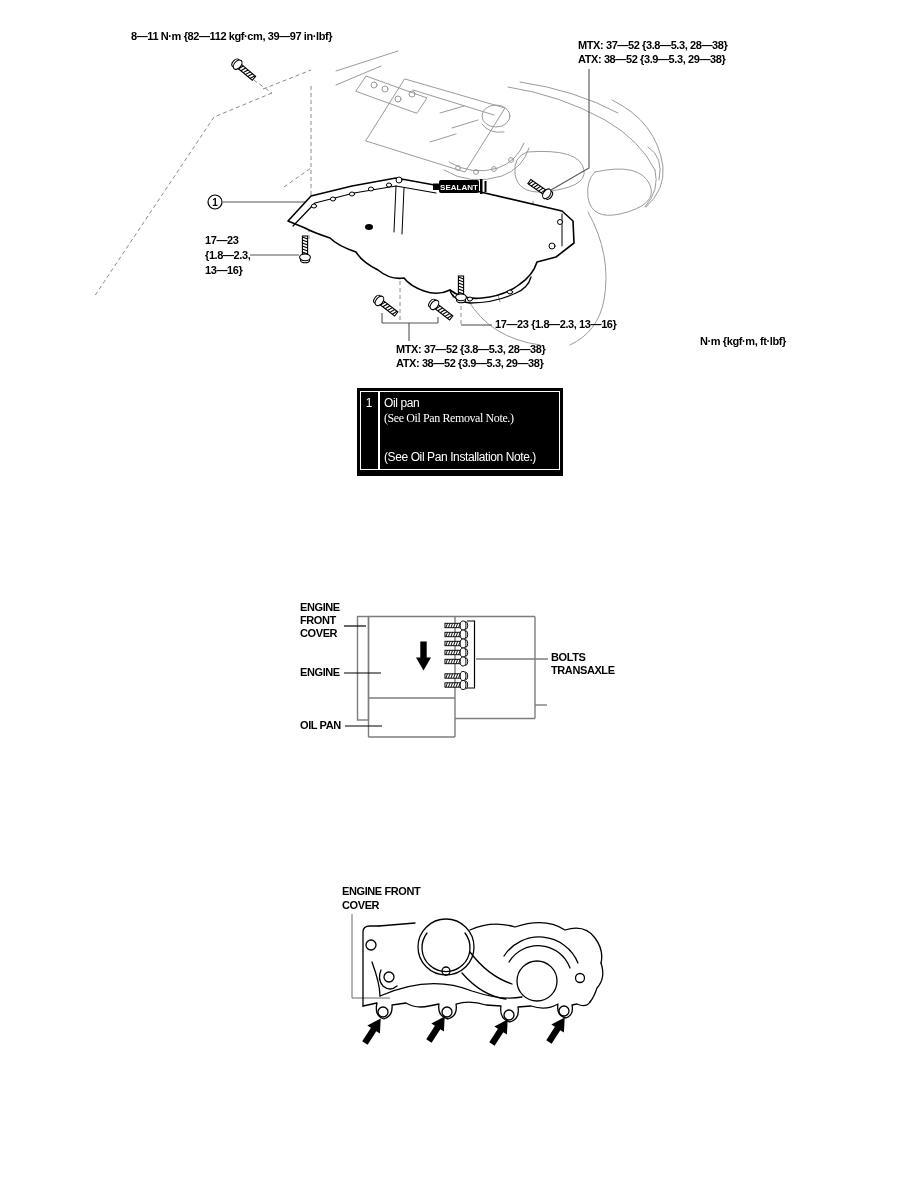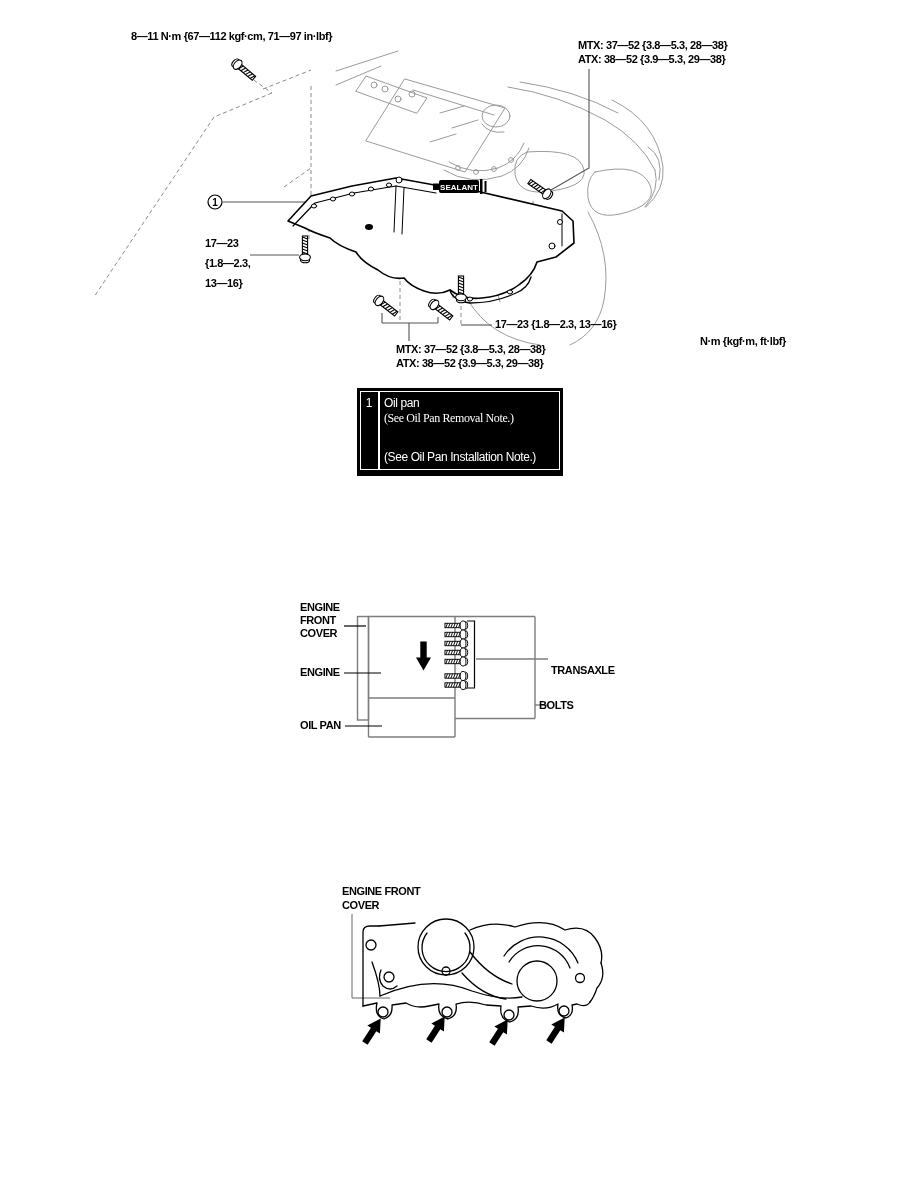--- a/index.html
+++ b/index.html
@@ -193,24 +193,24 @@
         <circle cx="564" cy="1011" r="5"></circle>
   </g>
   <g fill="#000">
     <use href="#arrowup" transform="translate(372,1032) rotate(33)"></use>
     <use href="#arrowup" transform="translate(436,1030) rotate(33)"></use>
     <use href="#arrowup" transform="translate(499,1033) rotate(33)"></use>
     <use href="#arrowup" transform="translate(556,1031) rotate(33)"></use>
   </g>
 </svg>
 
-<div class="ann" style="left:131px;top:30px;">8—11 N·m {67—112 kgf·cm, 71—97 in·lbf}</div>
+<div class="ann" style="left:131px;top:30px;">8—11 N·m {82—112 kgf·cm, 39—97 in·lbf}</div>
 <div class="ann" style="left:578px;top:39px;">MTX: 37—52 {3.8—5.3, 28—38}</div>
 <div class="ann" style="left:578px;top:53px;">ATX: 38—52 {3.9—5.3, 29—38}</div>
-<div class="ann" style="left:205px;top:233px;line-height:20px;">17—23
+<div class="ann" style="left:205px;top:233px;line-height:15px;">17—23
 {1.8—2.3,
 13—16}</div>
 <div class="ann" style="left:495px;top:318px;">17—23 {1.8—2.3, 13—16}</div>
 <div class="ann" style="left:396px;top:343px;">MTX: 37—52 {3.8—5.3, 28—38}</div>
 <div class="ann" style="left:396px;top:357px;">ATX: 38—52 {3.9—5.3, 29—38}</div>
 <div class="ann" style="left:700px;top:335px;">N·m {kgf·m, ft·lbf}</div>
 
 <div class="legend">
   <div class="frame"></div>
   <div class="vline"></div>
@@ -218,19 +218,19 @@
   <div class="line l1">Oil pan</div>
   <div class="line l2">(See Oil Pan Removal Note.)</div>
   <div class="line l3">(See Oil Pan Installation Note.)</div>
 </div>
 
 <div class="ann" style="left:300px;top:601px;">ENGINE
 FRONT
 COVER</div>
 <div class="ann" style="left:300px;top:666px;">ENGINE</div>
 <div class="ann" style="left:300px;top:719px;">OIL PAN</div>
-<div class="ann" style="left:539px;top:651px;margin-top:48px;">BOLTS</div>
+<div class="ann" style="left:551px;top:651px;">BOLTS</div>
 <div class="ann" style="left:551px;top:664px;">TRANSAXLE</div>
 
 <div class="ann" style="left:342px;top:884px;line-height:14px;">ENGINE FRONT
 COVER</div>
 
 </div>
 
 </body></html>

